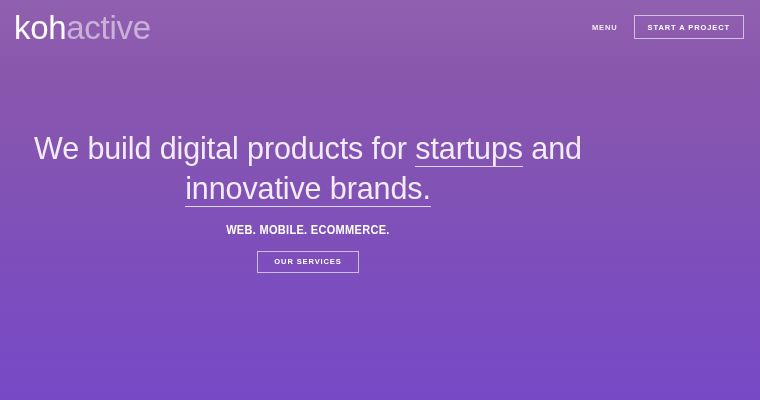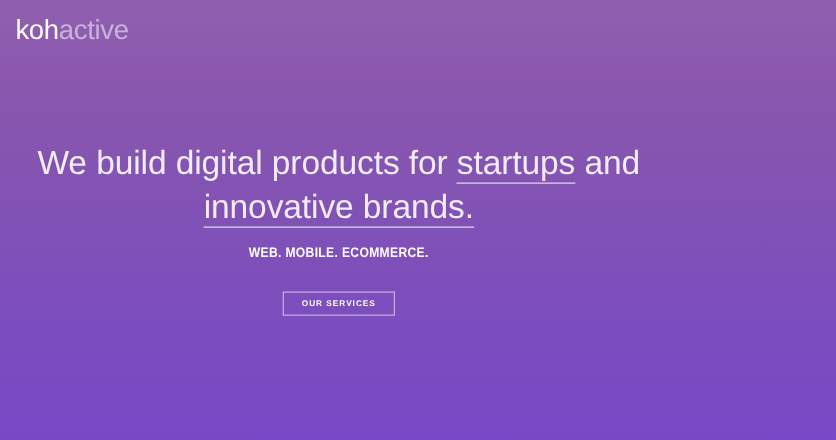--- a/index.html
+++ b/index.html
@@ -27,21 +27,21 @@
     top:0; left:0; right:0;
     height:54px;
     display:flex;
     align-items:center;
     justify-content:space-between;
     padding:0 16px 0 14px;
     z-index:5;
   }
 
   .logo {
-    font-size:25px;
+    font-size:33px;
     line-height:1;
     letter-spacing:-0.3px;
     font-weight:400;
     white-space:nowrap;
     user-select:none;
   }
   .logo-koh    { color:#ffffff; }
   .logo-active { color:#ffffff; opacity:0.52; }
 
   .header-right {
@@ -112,39 +112,43 @@
     color:#ffffff;
     font-size:12.5px;
     font-weight:700;
     letter-spacing:0.35px;
     text-transform:uppercase;
     transform:scaleX(0.88);
     white-space:nowrap;
   }
 
   .cta-row {
-    margin-top:28px;
+    margin-top:14px;
     display:flex;
     gap:14px;
   }
 
   .btn-cta {
     height:22px;
     padding:0 16px;
   }
 </style>
 </head>
 <body>
 
 <header class="site-header">
 
   <div class="logo">
     <span class="logo-koh">koh</span><span class="logo-active">active</span>
   </div>
 
+  <nav class="header-right">
+    <span class="menu-link">MENU</span>
+    <button class="btn-outline btn-start">START A PROJECT</button>
+  </nav>
 
 </header>
 
 <section class="hero">
 
   <h1 class="headline">
     <span>We build digital products for </span><span class="u">startups</span><span> and </span><span class="u">innovative brands.</span>
   </h1>
 
   <div class="subhead">WEB. MOBILE. ECOMMERCE.</div>

